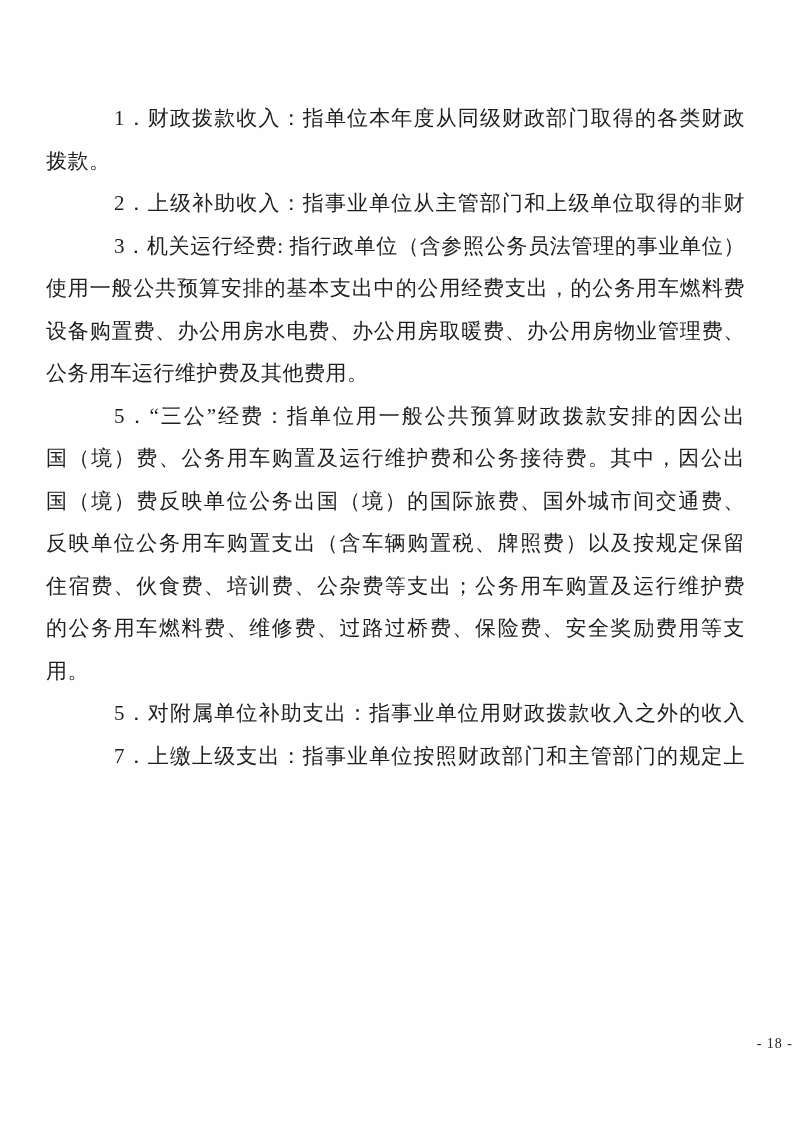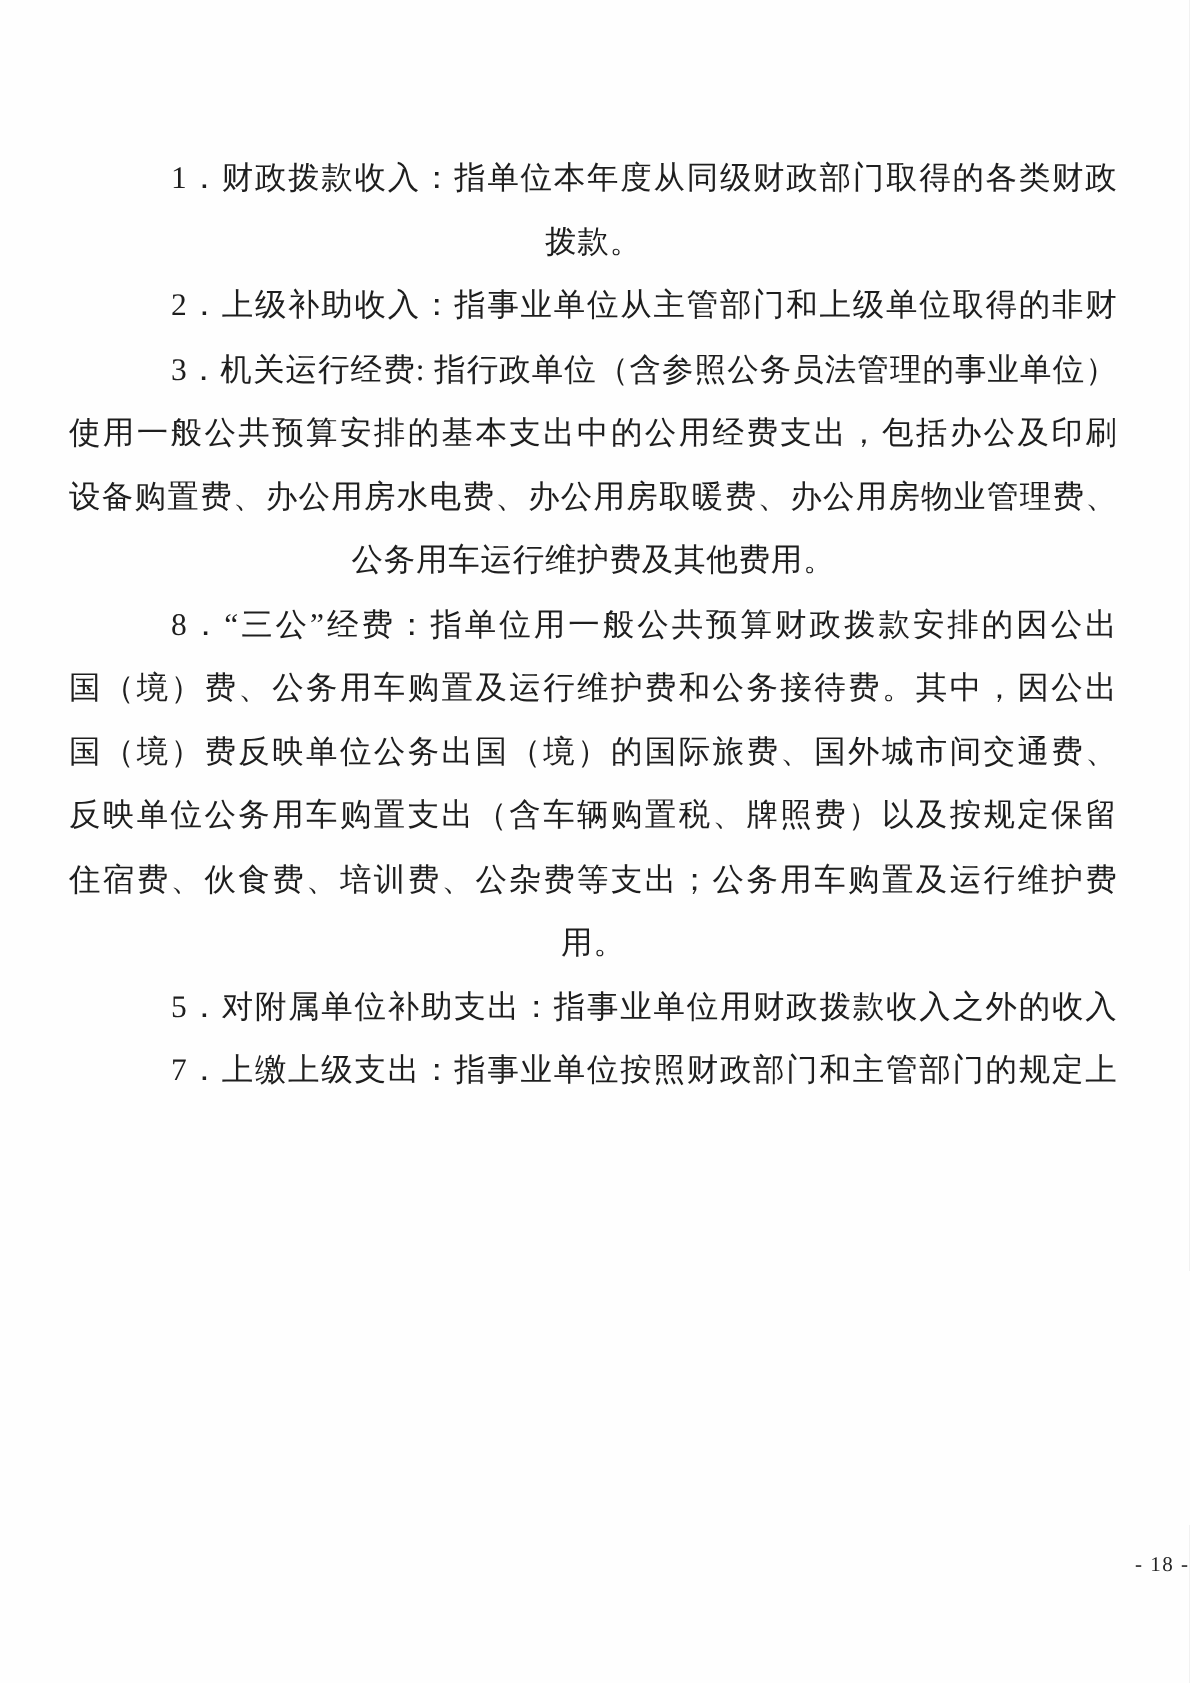--- a/index.html
+++ b/index.html
@@ -19,21 +19,21 @@
     width: 699px;
     font-size: 21px;
     line-height: 42.5px;
     letter-spacing: 0.5px;
     color: #1e1e1e;
   }
   .paragraph { margin: 0; padding: 0; }
   .line {
     height: 42.5px;
     overflow: visible;
-    text-align: center;
+    text-align: left;
     white-space: nowrap;
   }
   .line.fill {
     white-space: normal;
     text-align: justify;
     text-align-last: justify;
     text-justify: inter-character;
   }
   .line.first { text-indent: 68px; }
   .footer {
@@ -56,30 +56,31 @@
   <div class="content">
       <div class="paragraph">
         <div class="line first fill">1．财政拨款收入：指单位本年度从同级财政部门取得的各类财政</div>
         <div class="line">拨款。</div>
       </div>
       <div class="paragraph">
         <div class="line first fill">2．上级补助收入：指事业单位从主管部门和上级单位取得的非财</div>
       </div>
       <div class="paragraph">
         <div class="line first fill">3．机关运行经费: 指行政单位（含参照公务员法管理的事业单位）</div>
-        <div class="line fill">使用一般公共预算安排的基本支出中的公用经费支出，包括办公及印刷</div>
+        <div class="line fill">使用一般公共预算安排的基本支出中的公用经费支出，的公务用车燃料费</div>
         <div class="line fill">设备购置费、办公用房水电费、办公用房取暖费、办公用房物业管理费、</div>
         <div class="line">公务用车运行维护费及其他费用。</div>
       </div>
       <div class="paragraph">
-        <div class="line first fill">8．“三公”经费：指单位用一般公共预算财政拨款安排的因公出</div>
+        <div class="line first fill">5．“三公”经费：指单位用一般公共预算财政拨款安排的因公出</div>
         <div class="line fill">国（境）费、公务用车购置及运行维护费和公务接待费。其中，因公出</div>
         <div class="line fill">国（境）费反映单位公务出国（境）的国际旅费、国外城市间交通费、</div>
         <div class="line fill">反映单位公务用车购置支出（含车辆购置税、牌照费）以及按规定保留</div>
         <div class="line fill">住宿费、伙食费、培训费、公杂费等支出；公务用车购置及运行维护费</div>
+        <div class="line fill">的公务用车燃料费、维修费、过路过桥费、保险费、安全奖励费用等支</div>
         <div class="line">用。</div>
       </div>
       <div class="paragraph">
         <div class="line first fill">5．对附属单位补助支出：指事业单位用财政拨款收入之外的收入</div>
       </div>
       <div class="paragraph">
         <div class="line first fill">7．上缴上级支出：指事业单位按照财政部门和主管部门的规定上</div>
       </div>
     </div>
   <div class="footer">- 18 -</div>

